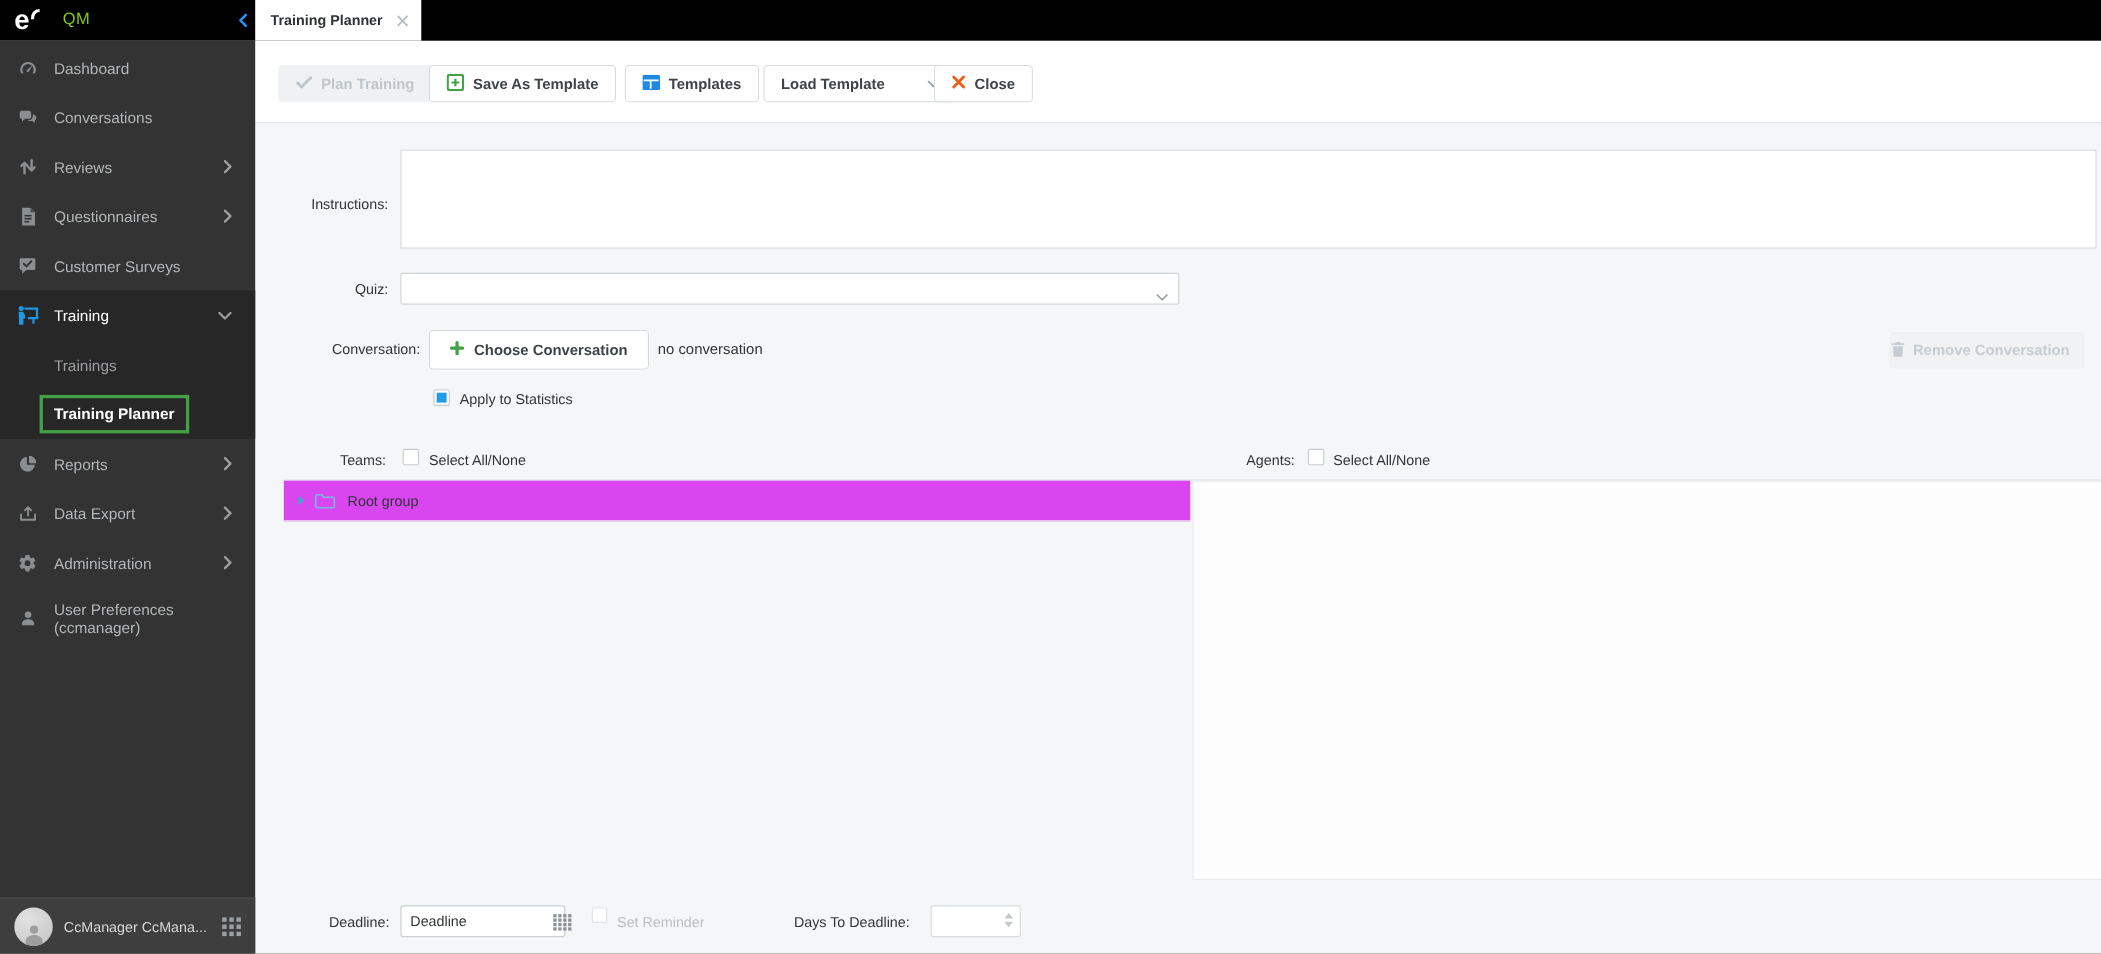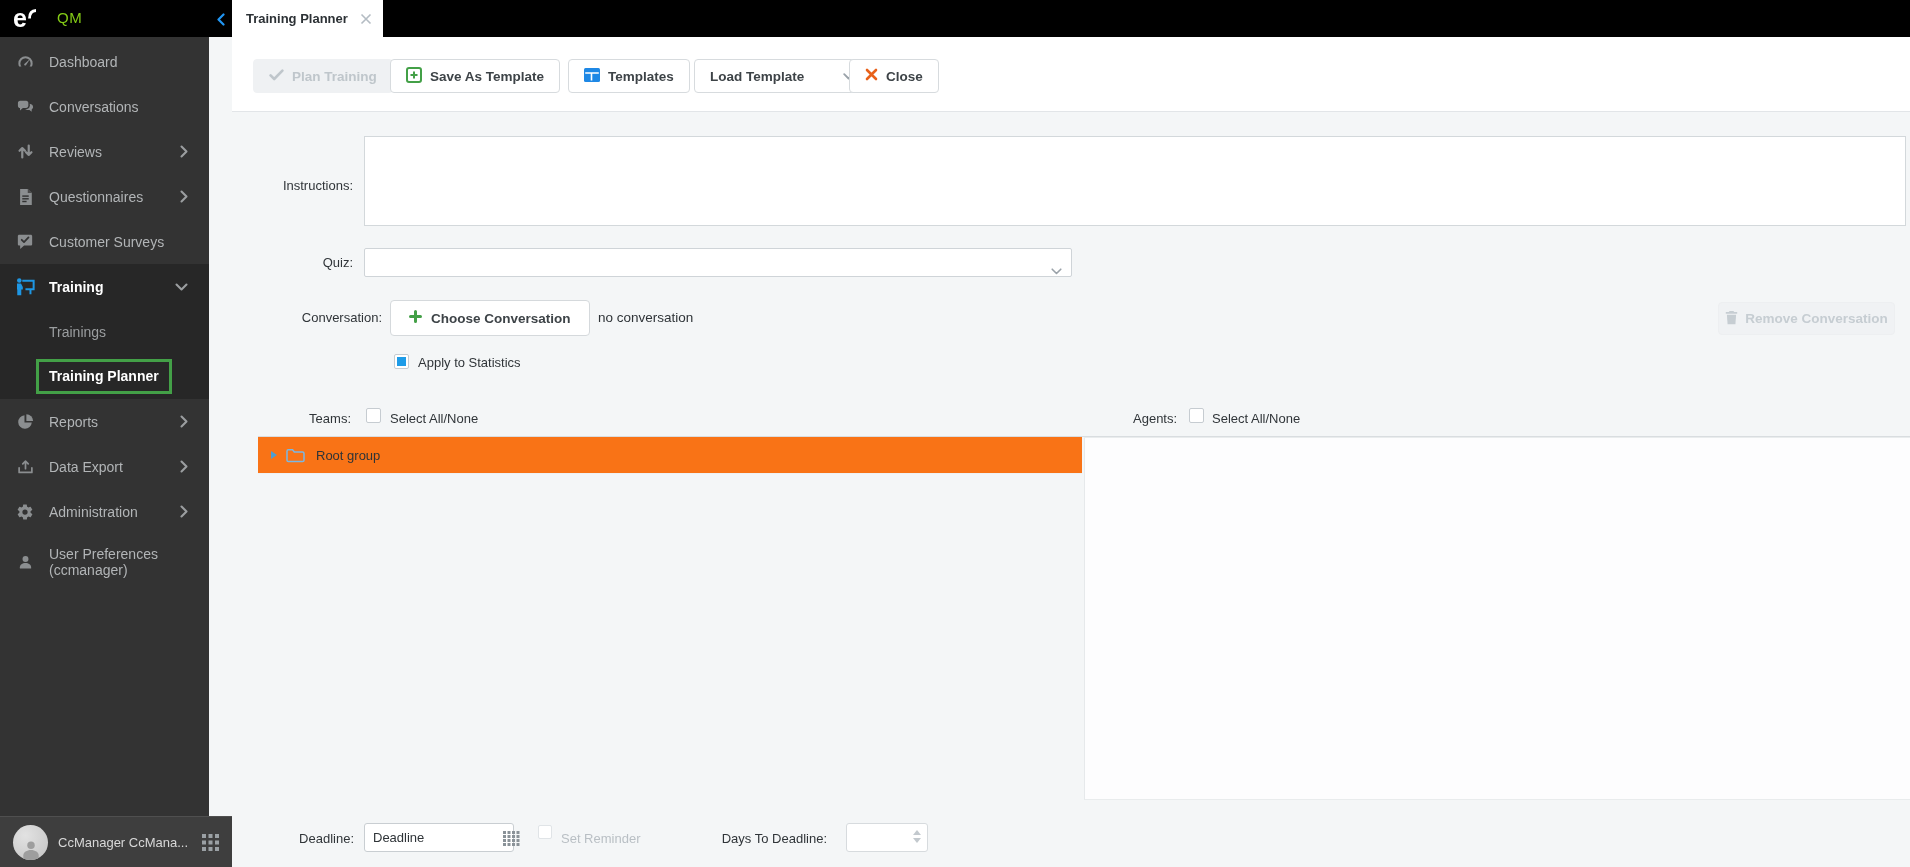--- a/index.html
+++ b/index.html
@@ -12,28 +12,28 @@
   .logo { position:absolute; left:13px; top:3px; color:#fff; display:flex; }
   .logo-e { font-size:25px; font-weight:700; line-height:30px; }
   .logo-hook { margin-top:3px; margin-left:1px; }
   .product { position:absolute; left:57px; top:9px; font-size:15px; color:#84cc16; letter-spacing:.5px; }
   .collapse { position:absolute; left:217px; top:12px; cursor:pointer; }
   .tab { position:absolute; left:232px; top:0; width:151px; height:37px; background:#fff; display:flex; align-items:center; padding:0 11px 0 14px; }
   .tab-label { font-size:13px; font-weight:700; color:#2c3135; white-space:nowrap; }
   .tab-close { margin-left:auto; display:flex; cursor:pointer; }
 
   
-  .sidebar { position:absolute; left:0; top:37px; width:209px; height:830px; background:#333333; z-index:4; }
+  .sidebar { position:absolute; left:0; top:37px; width:232px; height:830px; background:#333333; z-index:4; }
   .nav { padding-top:2px; }
   .srow { height:45px; display:flex; align-items:center; padding-left:15px; color:#b2b5b7; font-size:14px; cursor:pointer; }
   .sicon { width:20px; display:flex; justify-content:center; color:#8b8e90; margin-right:14px; flex:none; }
   .slabel { white-space:nowrap; }
   .schev { margin-left:auto; margin-right:21px; color:#9b9ea0; display:flex; }
   .sub-block { background:#272727; }
-  .srow.active .slabel { color:#fff; font-weight:700;text-align:right; }
+  .srow.active .slabel { color:#fff; font-weight:400;text-align:right; }
   .srow.active .sicon { color:#1e97e4; }
   .srow.sub { padding-left:49px; color:#9b9ea0;text-align:right; }
   .selected-box { border:3px solid #43a047; padding:6px 10px 7px; color:#fff; font-weight:700; margin-left:-13px; }
   .srow.two-line { height:56px; align-items:center; }
   .srow.two-line .slabel { white-space:normal; width:145px; line-height:1.15; }
   .userbar { position:absolute; left:0; bottom:0; width:232px; height:51px; background:#3e3e3e; border-top:1px solid #4f4f4f; display:flex; align-items:center; padding:0 13px; cursor:pointer; }
   .avatar { width:35px; height:35px; border-radius:50%; background:radial-gradient(circle at 35% 30%,#e2e2e2,#c3c3c3); display:flex; align-items:flex-end; justify-content:center; overflow:hidden; flex:none; }
   .username { margin-left:10px; font-size:13px; color:#d8d8d8; white-space:nowrap; overflow:hidden; }
   .apps-icon { margin-left:auto; position:relative; width:17px; height:17px; flex:none; }
   .apps-dots { position:absolute; left:0; top:0; width:4px; height:4px; background:currentColor; color:#9aa0a4;
@@ -47,30 +47,30 @@
     cursor:pointer; white-space:nowrap; font-family:inherit; }
   .btn.disabled { background:#eff1f3; border-color:#eff1f3; color:#bfc6cb; cursor:default; }
 
   .form { position:relative; height:755px; background:#f4f6f7; }
   .flabel { position:absolute; font-size:13px; color:#303539; text-align:right; white-space:nowrap; }
   .ftextarea { position:absolute; left:132px; top:24px; width:1542px; height:90px; background:#fff; border:1px solid #d3d8db; resize:none; font-family:inherit; font-size:13px; padding:6px 8px; color:#333; }
   .fselect { position:absolute; left:132px; top:136px; width:708px; height:29px; background:#fff; border:1px solid #cfd4d8; border-radius:2px; cursor:pointer; }
   .fselect .dd-chev { position:absolute; right:9px; top:12px; }
   .choose-btn { position:absolute; left:158px; top:188px; height:36px; display:inline-flex; align-items:center; gap:9px; padding:0 18px; background:#fff; border:1px solid #d5d9dc; border-radius:4px; font-size:13.5px; font-weight:600; color:#3d4347; cursor:pointer; font-family:inherit; }
   .no-conv { position:absolute; left:366px; top:198px; font-size:13.5px; color:#2f3438; }
-  .remove-btn { position:absolute; left:1486px; top:190px; width:177px; height:33px; display:inline-flex; align-items:center; justify-content:center; gap:7px; background:#f0f2f4; border:1px solid #edeff1; border-radius:4px; font-size:13.5px; font-weight:600; color:#c6cdd2; cursor:default; font-family:inherit; }
+  .remove-btn { position:absolute; left:1486px; top:190px; width:177px; height:33px; display:inline-flex; align-items:center; justify-content:flex-start; gap:7px; background:#f0f2f4; border:1px solid #edeff1; border-radius:4px; font-size:13.5px; font-weight:600; color:#c6cdd2; cursor:default; font-family:inherit; }
 
   .cb { position:absolute; width:15px; height:15px; background:#fff; border:1px solid #c6ccd1; border-radius:2px; cursor:pointer; }
   .cb.checked::after { content:""; position:absolute; left:2px; top:2px; width:9px; height:9px; background:#1e9ce8; }
   .cb.disabled { border-color:#e0e4e7; cursor:default; }
   .cb-label { position:absolute; font-size:13px; color:#303539; }
   .cb-label.dim { color:#b9bfc4; }
 
   .hrule { position:absolute; left:26px; top:324px; width:1652px; height:1px; background:#d9dde0; }
-  .tree-row { position:absolute; left:26px; top:325px; width:824px; height:37px; background:#f97316; border-bottom:1px solid #eef1f3; display:flex; align-items:center; padding-left:13px; gap:9px; cursor:pointer; }
+  .tree-row { position:absolute; left:26px; top:325px; width:824px; height:37px; background:#d946ef; border-bottom:1px solid #eef1f3; display:flex; align-items:center; padding-left:13px; gap:9px; cursor:pointer; }
   .tri-right { width:0; height:0; border-top:4.5px solid transparent; border-bottom:4.5px solid transparent; border-left:6px solid #4e9ed2; cursor:pointer; flex:none; }
   .tree-label { font-size:13px; color:#2f3438; margin-left:2px; }
   .agents-panel { position:absolute; left:852px; top:325px; width:826px; height:363px; background:#fdfdfe; border-left:1px solid #e6e9eb; border-top:1px solid #e9eced; border-bottom:1px solid #e9eced; }
 
   .deadline-input { position:absolute; left:132px; top:711px; width:150px; height:29px; background:#fff; border:1px solid #c9ced2; border-radius:3px; font-family:inherit; font-size:13px; color:#2f3438; padding:0 26px 0 8px; }
   .cal-wrap { position:absolute; left:132px; top:711px; width:150px; height:29px; pointer-events:none; }
   .cal-dots { position:absolute; right:8px; top:8px; width:3px; height:2.5px; background:currentColor; color:#8a9298;
     box-shadow:4.5px 0,9px 0,13.5px 0,0 4px,4.5px 4px,9px 4px,13.5px 4px,0 8px,4.5px 8px,9px 8px,13.5px 8px,0 12px,4.5px 12px,9px 12px,13.5px 12px; }
   .spinner { position:absolute; left:614px; top:711px; width:82px; height:29px; background:#fff; border:1px solid #d7dbde; border-radius:3px; cursor:text; }
   .spin-btns { position:absolute; right:6px; top:6px; display:flex; flex-direction:column; gap:3px; cursor:pointer; }

